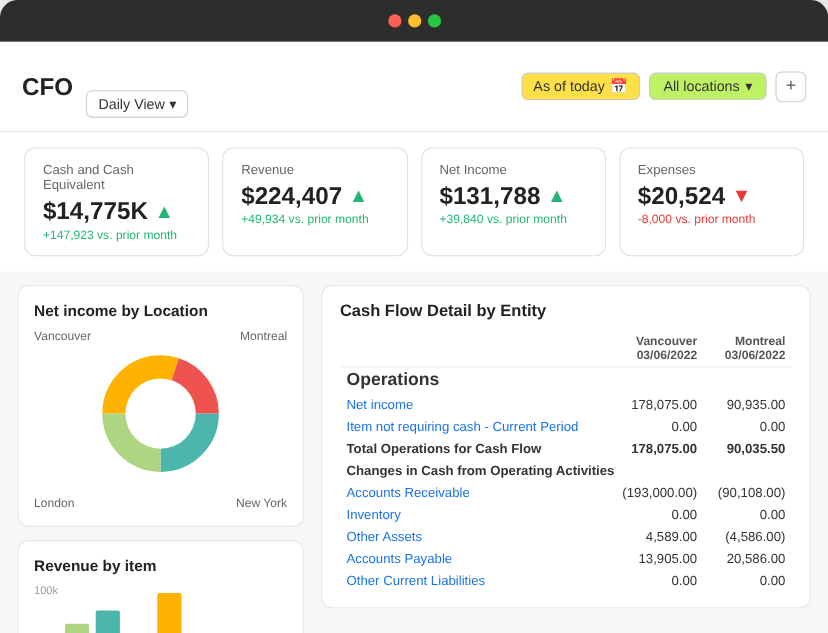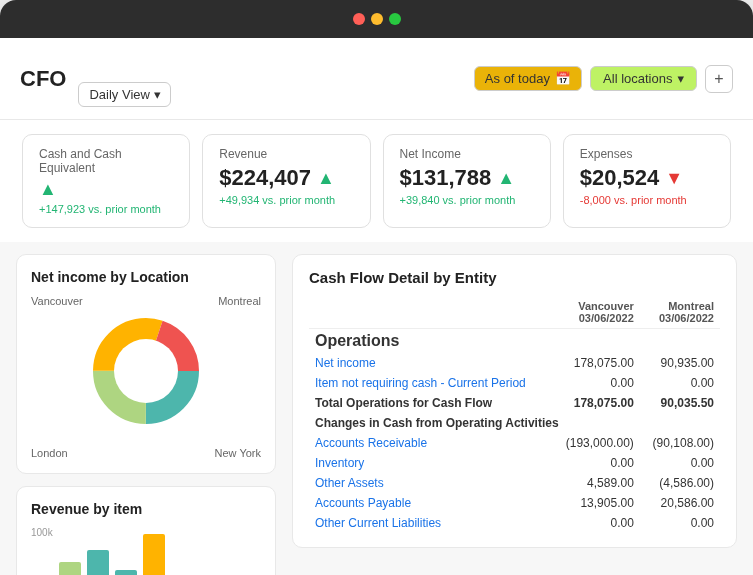--- a/index.html
+++ b/index.html
@@ -66,21 +66,21 @@
       display: flex;
       align-items: center;
       gap: 8px;
     }
     .as-of-today-btn {
       border: 1px solid #ccc;
       border-radius: 6px;
       padding: 4px 10px;
       font-size: 13px;
       cursor: pointer;
-      background: #eab308;
+      background: #fde047;
       display: flex;
       align-items: center;
       gap: 5px;
       color: #333;
     }
     .all-locations-btn {
       border: 1px solid #ccc;
       border-radius: 6px;
       padding: 4px 12px;
       font-size: 13px;
@@ -257,20 +257,21 @@
         <span>+</span>
       </button>
     </div>
   </div>
 
   <div class="kpi-row">
 
     <div class="kpi-card">
       <div class="kpi-label">Cash and Cash Equivalent</div>
       <div class="kpi-value-row">
+        <span class="kpi-value">$14,775K</span>
         <span class="arrow-up">▲</span>
       </div>
       <div class="kpi-change">+147,923 vs. prior month</div>
     </div>
     <div class="kpi-card">
       <div class="kpi-label">Revenue</div>
       <div class="kpi-value-row">
         <span class="kpi-value">$224,407</span>
         <span class="arrow-up">▲</span>
       </div>

